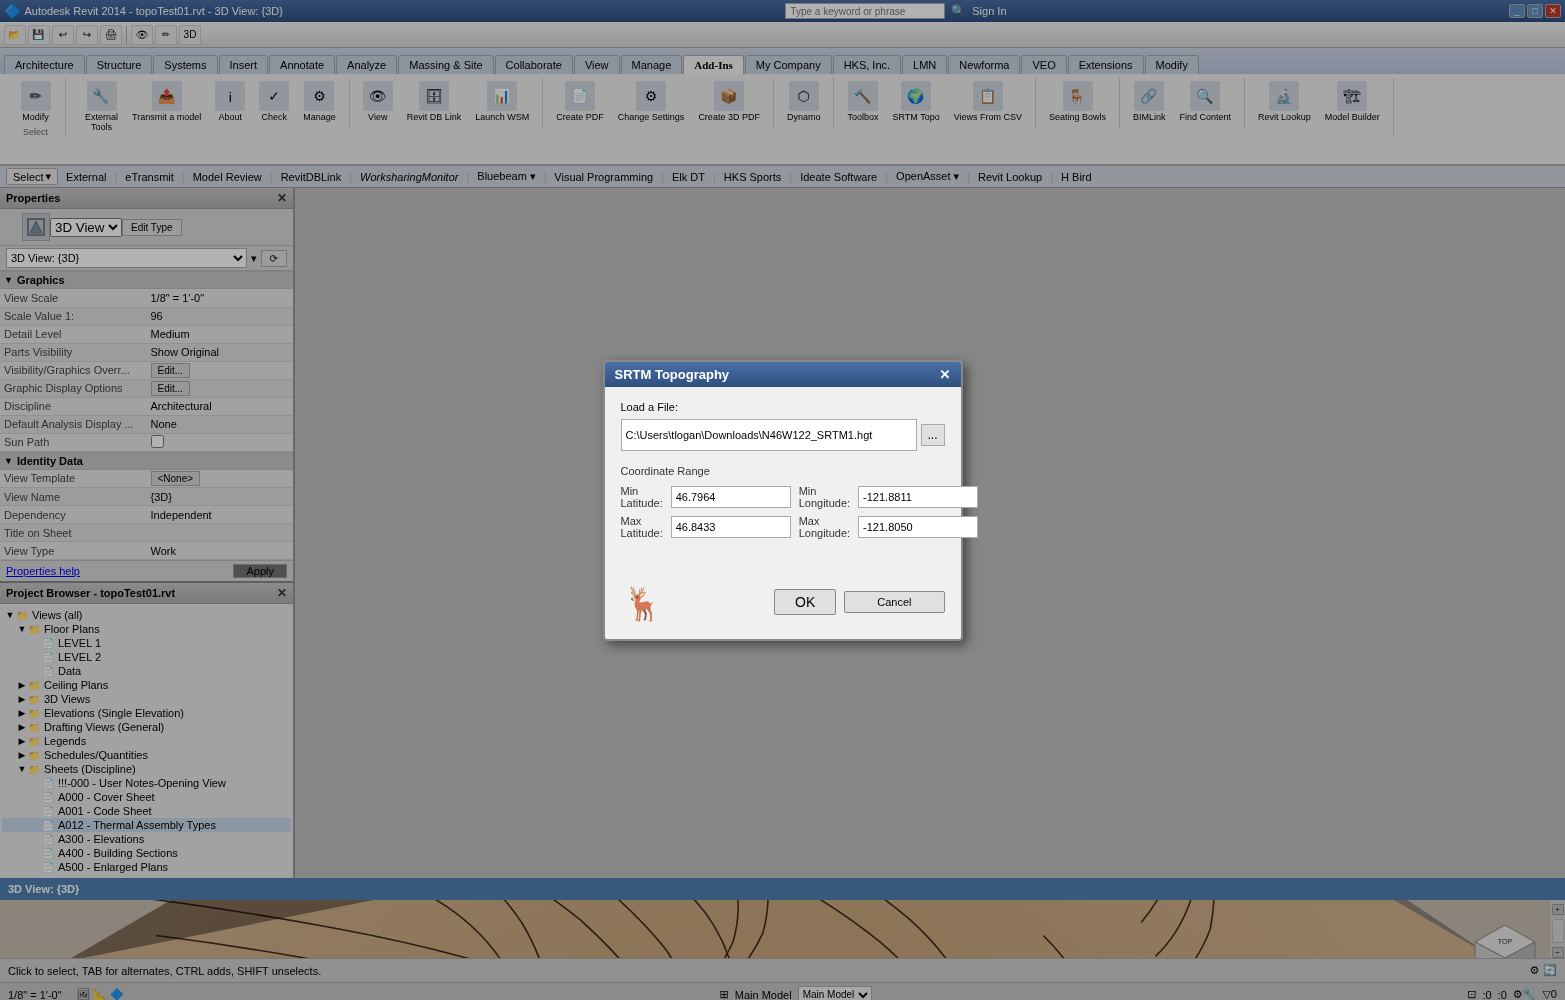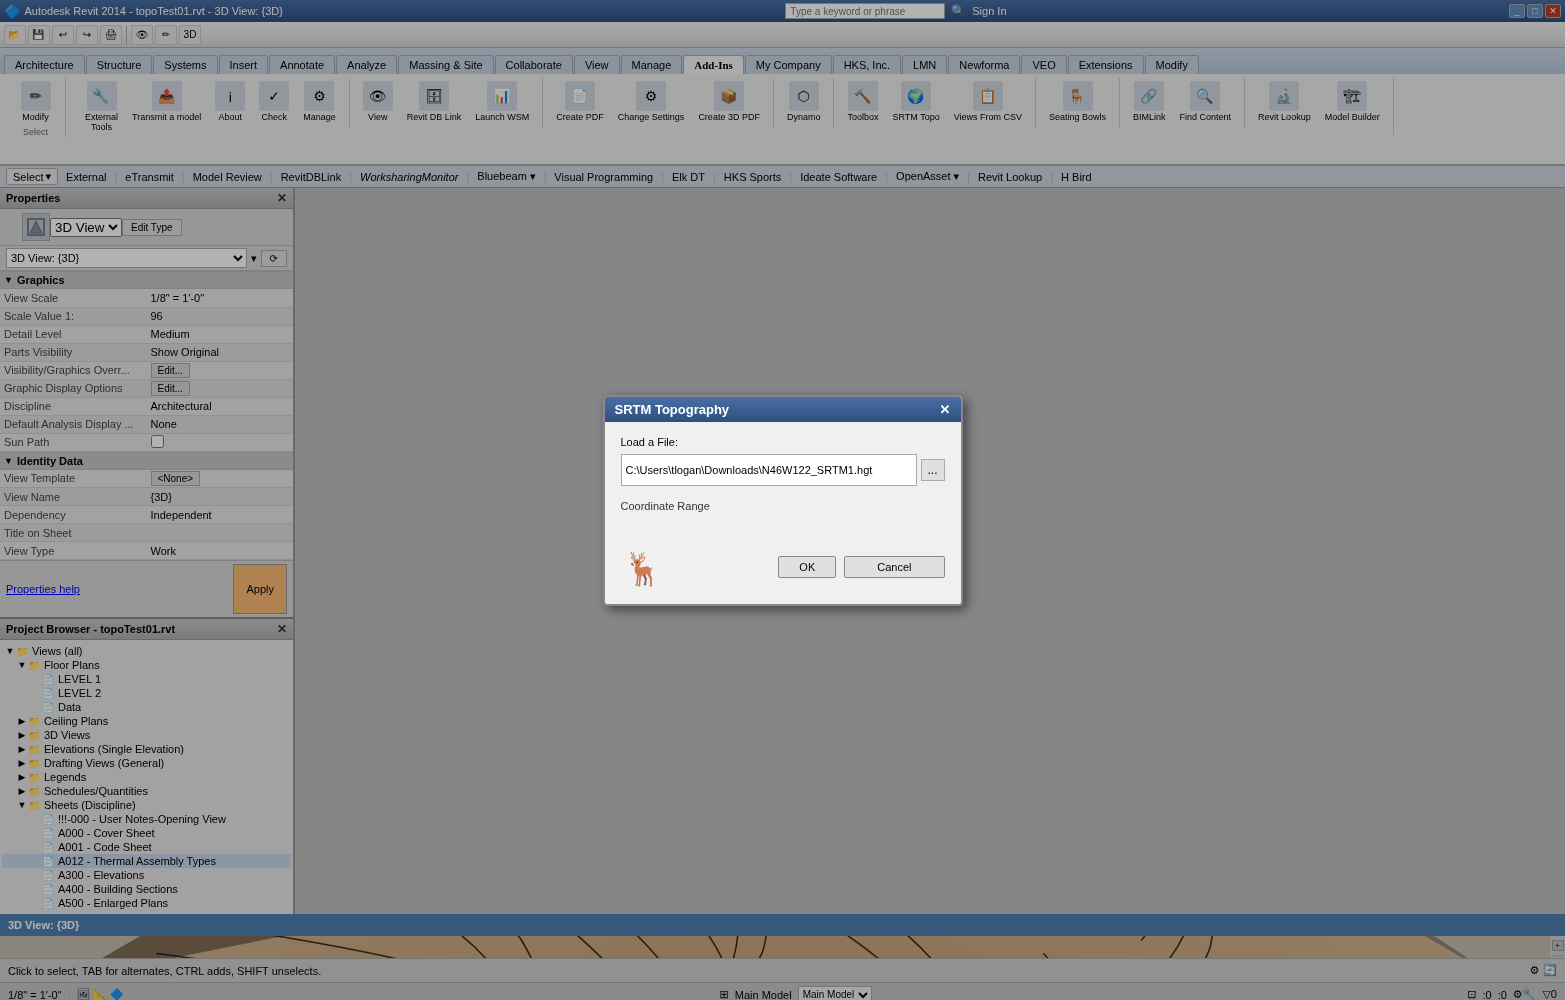--- a/index.html
+++ b/index.html
@@ -247,23 +247,23 @@
     #prop-footer {
       display: flex;
       align-items: center;
       justify-content: space-between;
       padding: 3px 6px;
       background: #d8d8d8;
       border-top: 1px solid #bbb;
     }
     .prop-help-link { color: blue; text-decoration: underline; cursor: pointer; font-size: 11px; }
     .prop-apply-btn {
-      padding: 18px 12px;
-      font-size: 11px;
-      background: #fdba74;
+      padding: 0 12px;
+      font-size: 11px;
+      background: #737373;
       border: 1px solid #999;
       cursor: pointer;
       text-align: center;
     }
 
     
     #project-browser {
       flex: 1;
       background: #e8e8e8;
       overflow-y: auto;
@@ -406,21 +406,21 @@
     }
     .dialog-footer {
       display: flex;
       justify-content: flex-end;
       gap: 8px;
       padding: 10px 16px 14px;
       align-items: center;
     }
     .dialog-ok-btn {
       padding: 4px 20px;
-      font-size: 11px;
+      font-size: 14px;
       background: #e0e0e0;
       border: 1px solid #888;
       cursor: pointer;
       border-radius: 2px;
     }
     .dialog-cancel-btn {
       padding: 4px 32px;
       font-size: 11px;
       background: #e0e0e0;
       border: 1px solid #888;
@@ -1015,20 +1015,31 @@
       <span style="cursor:pointer;">✕</span>
     </div>
     <div id="dialog-body">
       <div class="dialog-label">Load a File:</div>
       <div class="dialog-file-row">
         <input type="text" class="dialog-file-input" value="C:\Users\tlogan\Downloads\N46W122_SRTM1.hgt" style="">
         <button class="dialog-browse-btn">...</button>
       </div>
 
       <div class="dialog-section-label">Coordinate Range</div>
+      <div class="dialog-coord-grid">
+        <span class="dialog-coord-label">Min Latitude:</span>
+        <input type="text" class="dialog-coord-input" value="46.7964" style="">
+        <span class="dialog-coord-label">Min Longitude:</span>
+        <input type="text" class="dialog-coord-input" value="-121.8811" style="">
+
+        <span class="dialog-coord-label">Max Latitude:</span>
+        <input type="text" class="dialog-coord-input" value="46.8433" style="">
+        <span class="dialog-coord-label">Max Longitude:</span>
+        <input type="text" class="dialog-coord-input" value="-121.8050" style="">
+      </div>
     </div>
 
     <div class="dialog-footer">
       <div style="margin-right:auto;">
         <svg width="44" height="44" viewBox="0 0 44 44">
 
           <text x="2" y="36" font-size="32" fill="#8b6914">🦌</text>
         </svg>
       </div>
       <button class="dialog-ok-btn">OK</button>

